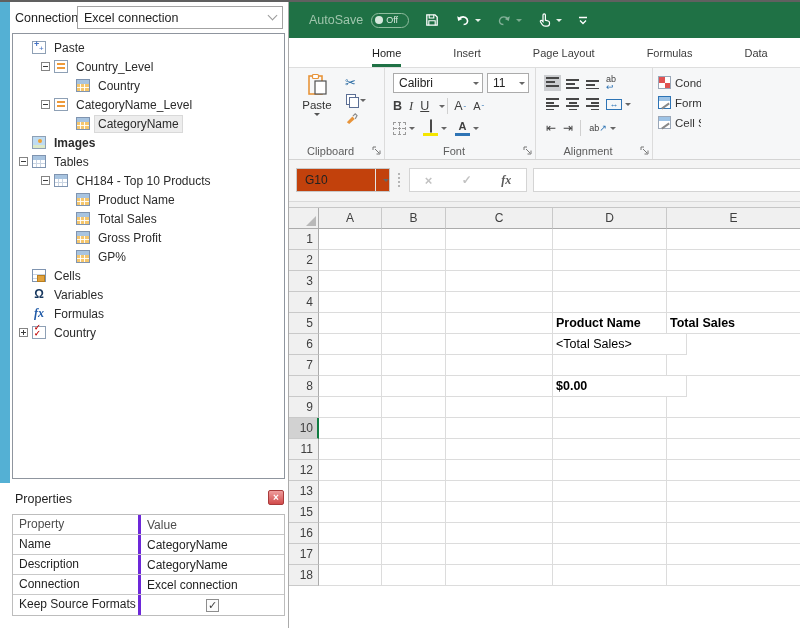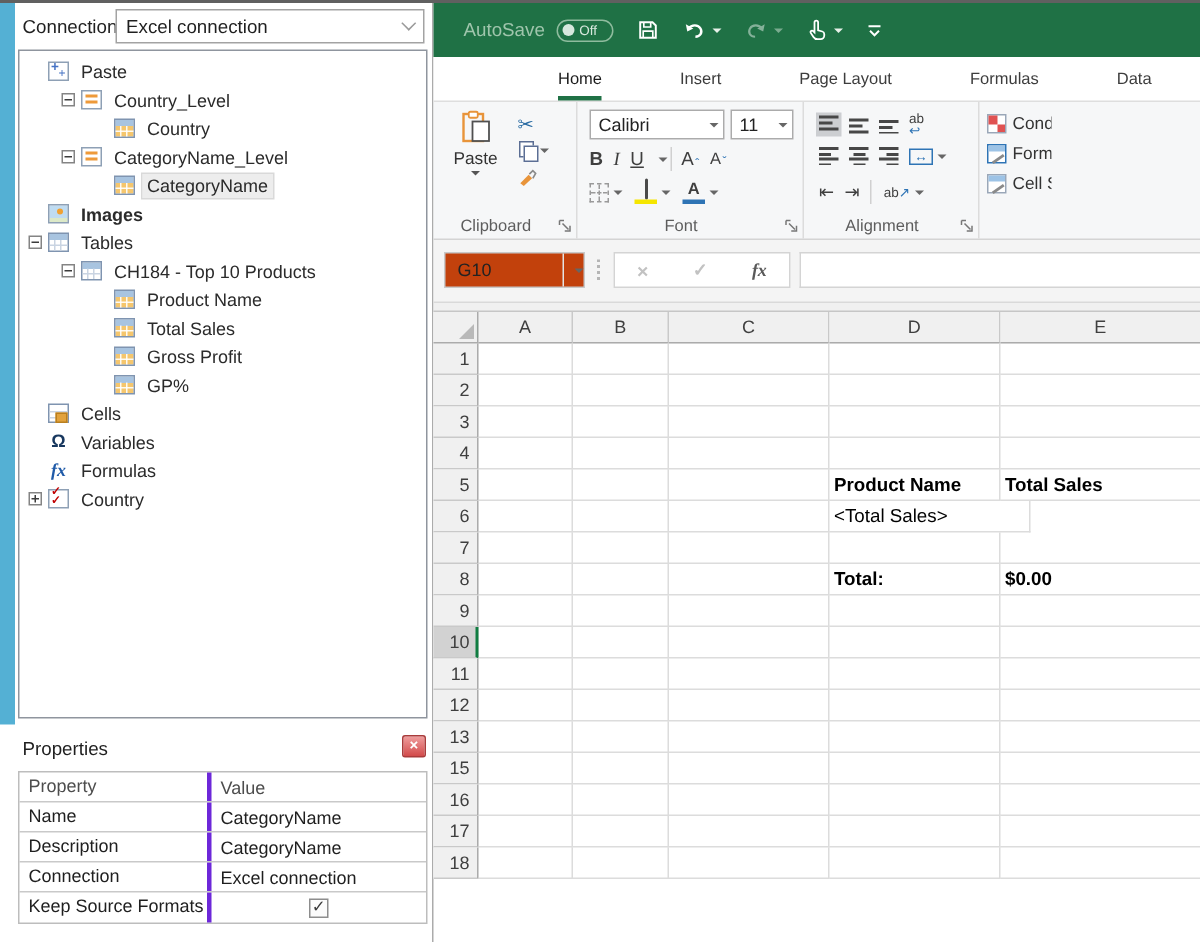--- a/index.html
+++ b/index.html
@@ -578,21 +578,20 @@
         <div class="gcell" style="width: 64px;"></div>
         <div class="gcell" style="width: 107px;"></div>
         <div class="gcell" style="width: 114px;"></div>
         <div class="gcell" style="width: 134px;"></div>
       </div>
       <div class="grow">
         <div class="rhead">8</div>
         <div class="gcell" style="width: 63px;"></div>
         <div class="gcell" style="width: 64px;"></div>
         <div class="gcell" style="width: 107px;"></div>
-        <div class="gcell bold" style="width: 114px;">Total:</div>
         <div class="gcell bold" style="width: 134px;">$0.00</div>
       </div>
       <div class="grow">
         <div class="rhead">9</div>
         <div class="gcell" style="width: 63px;"></div>
         <div class="gcell" style="width: 64px;"></div>
         <div class="gcell" style="width: 107px;"></div>
         <div class="gcell" style="width: 114px;"></div>
         <div class="gcell" style="width: 134px;"></div>
       </div>

